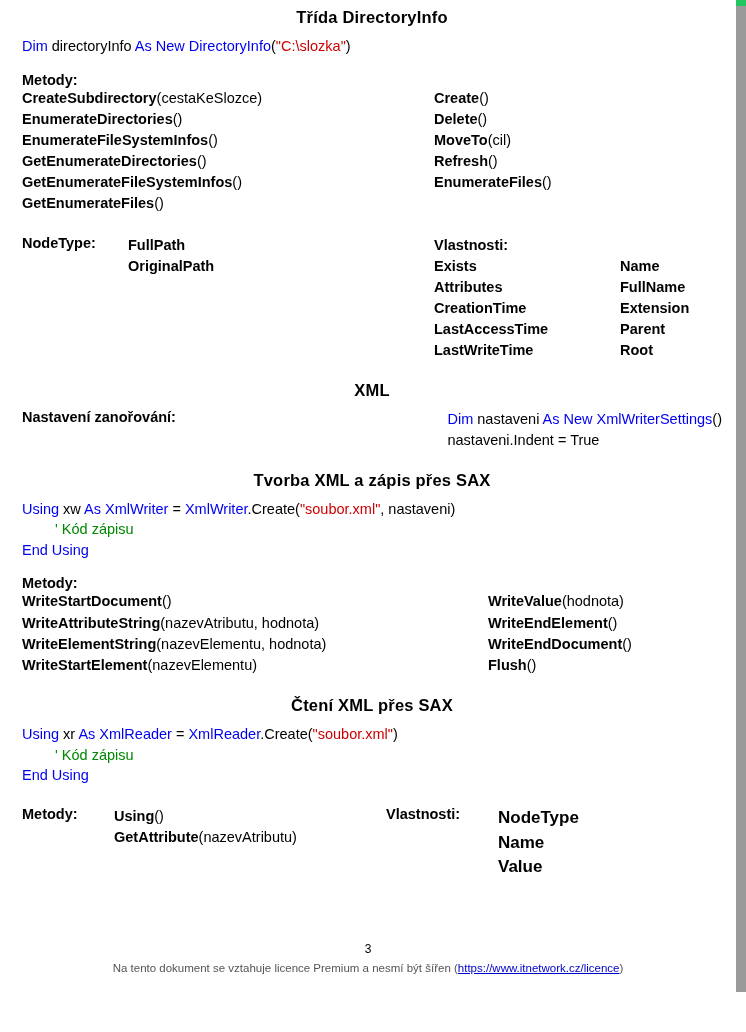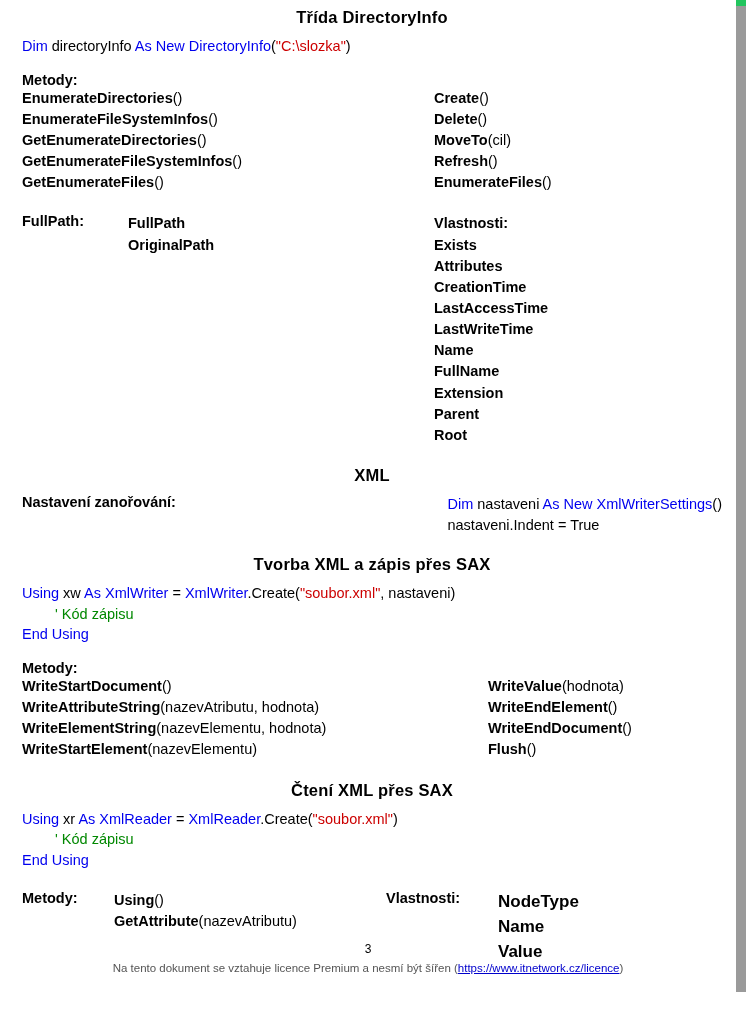--- a/index.html
+++ b/index.html
@@ -101,21 +101,21 @@
     font-size: 14.5px;
     line-height: 1.46;
   }
   .props-label {
     font-weight: bold;
     font-size: 14.5px;
     line-height: 1.46;
   }
   .props-cols {
     display: flex;
-    flex-direction: column;
+    flex-direction: row;
   }
   .props-c1 { width: 186px; font-weight: bold; font-size: 14.5px; line-height: 1.46; }
   .props-c2 { font-weight: bold; font-size: 14.5px; line-height: 1.46; }
   .nastaveni-row {
     display: flex;
     flex-direction: row;
     align-items: flex-start;
     justify-content: space-between;
   }
   .nastaveni-label {
@@ -168,40 +168,41 @@
     <h2 class="section-title">Třída DirectoryInfo</h2>
     <div class="spacer-sm"></div>
 
     <div class="code-line"><span class="kw">Dim</span><span class="blk"> directoryInfo </span><span class="kw">As New DirectoryInfo</span><span class="blk">(</span><span class="str">"C:\slozka"</span><span class="blk">)</span></div>
 
     <div class="spacer-md"></div>
     <div class="lbl-bold">Metody:</div>
 
     <div class="two-col">
       <div class="col-left">
+        <div class="mem-line"><span class="mem-name">CreateSubdirectory</span><span class="mem-args">(cestaKeSlozce)</span></div>
         <div class="mem-line"><span class="mem-name">EnumerateDirectories</span><span class="mem-args">()</span></div>
         <div class="mem-line"><span class="mem-name">EnumerateFileSystemInfos</span><span class="mem-args">()</span></div>
         <div class="mem-line"><span class="mem-name">GetEnumerateDirectories</span><span class="mem-args">()</span></div>
         <div class="mem-line"><span class="mem-name">GetEnumerateFileSystemInfos</span><span class="mem-args">()</span></div>
         <div class="mem-line"><span class="mem-name">GetEnumerateFiles</span><span class="mem-args">()</span></div>
       </div>
       <div class="col-right">
         <div class="mem-line"><span class="mem-name">Create</span><span class="mem-args">()</span></div>
         <div class="mem-line"><span class="mem-name">Delete</span><span class="mem-args">()</span></div>
         <div class="mem-line"><span class="mem-name">MoveTo</span><span class="mem-args">(cil)</span></div>
         <div class="mem-line"><span class="mem-name">Refresh</span><span class="mem-args">()</span></div>
         <div class="mem-line"><span class="mem-name">EnumerateFiles</span><span class="mem-args">()</span></div>
       </div>
     </div>
 
     <div class="spacer-lg"></div>
 
     <div class="two-col">
       <div class="attr-grid col-left">
-        <div class="attr-label">FullPath:</div>
+        <div class="attr-label">NodeType:</div>
         <div class="attr-values">
           <div>FullPath</div>
           <div>OriginalPath</div>
         </div>
       </div>
       <div class="col-right">
         <div class="props-label">Vlastnosti:</div>
         <div class="props-cols">
           <div class="props-c1">
             <div>Exists</div>

